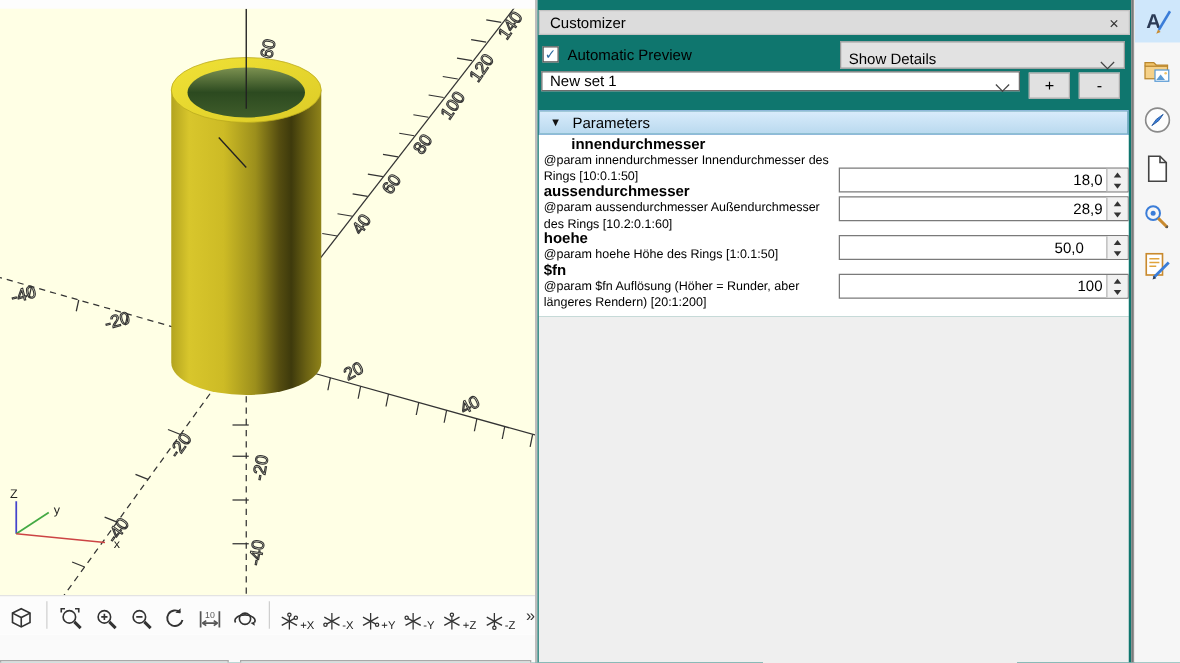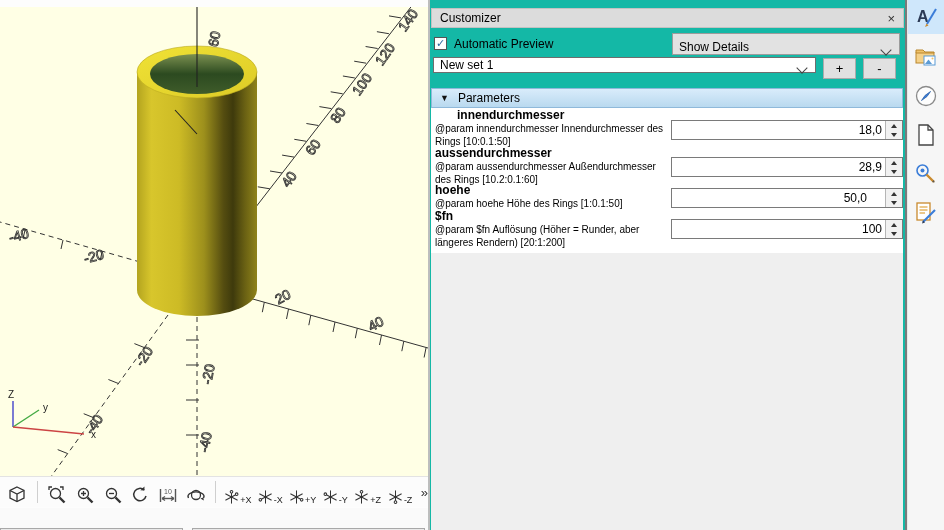--- a/index.html
+++ b/index.html
@@ -22,21 +22,21 @@
   #vp-tabs{left:0;top:508px;width:428px;height:22px;background:#fafafa;}
   .vtab{position:absolute;top:0;height:21px;background:#e9e9e9;border:1px solid #a8a8a8;box-sizing:border-box;
         display:flex;align-items:center;justify-content:space-between;padding:0 7px;font-size:12px;margin-top:20px;}
   .vtab .x{color:#444;font-size:13px;line-height:13px;}
 
   
   #div-main{left:428px;top:0;width:2px;height:530px;background:#bdbdbd;}
   #div-right{left:905px;top:0;width:3px;height:530px;background:#7a7a7a;border-right:1px solid #e8e8e8;box-sizing:border-box;}
 
   
-  #customizer{left:430px;top:0;width:475px;height:530px;background:#14b8a6;}
+  #customizer{left:430px;top:0;width:475px;height:530px;background:#0f766e;}
   #cz-title{left:1px;top:8px;width:473px;height:20px;background:#dcdcdc;border:1px solid #c2c2c2;box-sizing:border-box;
             display:flex;align-items:center;justify-content:space-between;padding:0 8px;font-size:12px;}
   #cz-title .x{font-size:13px;color:#333;}
   #cz-check{left:4px;top:37px;width:13px;height:13px;background:#fff;border:1px solid #555;box-sizing:border-box;
             display:flex;align-items:center;justify-content:center;font-size:11px;color:#2d6a9f;font-weight:bold;}
   #cz-checklbl{left:24px;top:37px;font-size:12px;}
   .combo{box-sizing:border-box;font-size:12px;display:flex;align-items:flex-end;}
   .combo .val{flex:1;padding-left:6px;white-space:nowrap;overflow:hidden;}
   .chev{width:7px;height:7px;border-right:1.4px solid #444;border-bottom:1.4px solid #444;
         transform:rotate(45deg);margin-right:9px;margin-top:-4px;}
@@ -333,21 +333,21 @@
 
   <div id="cz-phdr" class="abs">
     <span class="tri">▼</span>
     <span>Parameters</span>
   </div>
 
   <div id="cz-params" class="abs">
 
     <div class="pname" style="top:1px;padding-left:22px;">innendurchmesser</div>
     <div class="pdesc" style="top:14px;">@param innendurchmesser Innendurchmesser des Rings [10:0.1:50]</div>
-    <div class="spin" style="top:12px;">
+    <div class="spin" style="top:26px;">
       <div class="v">18,0</div>
       <div class="arrows">
         <div>
             <span class="tri-up"></span>
           </div>
         <div>
             <span class="tri-dn"></span>
           </div>
       </div>
     </div>

